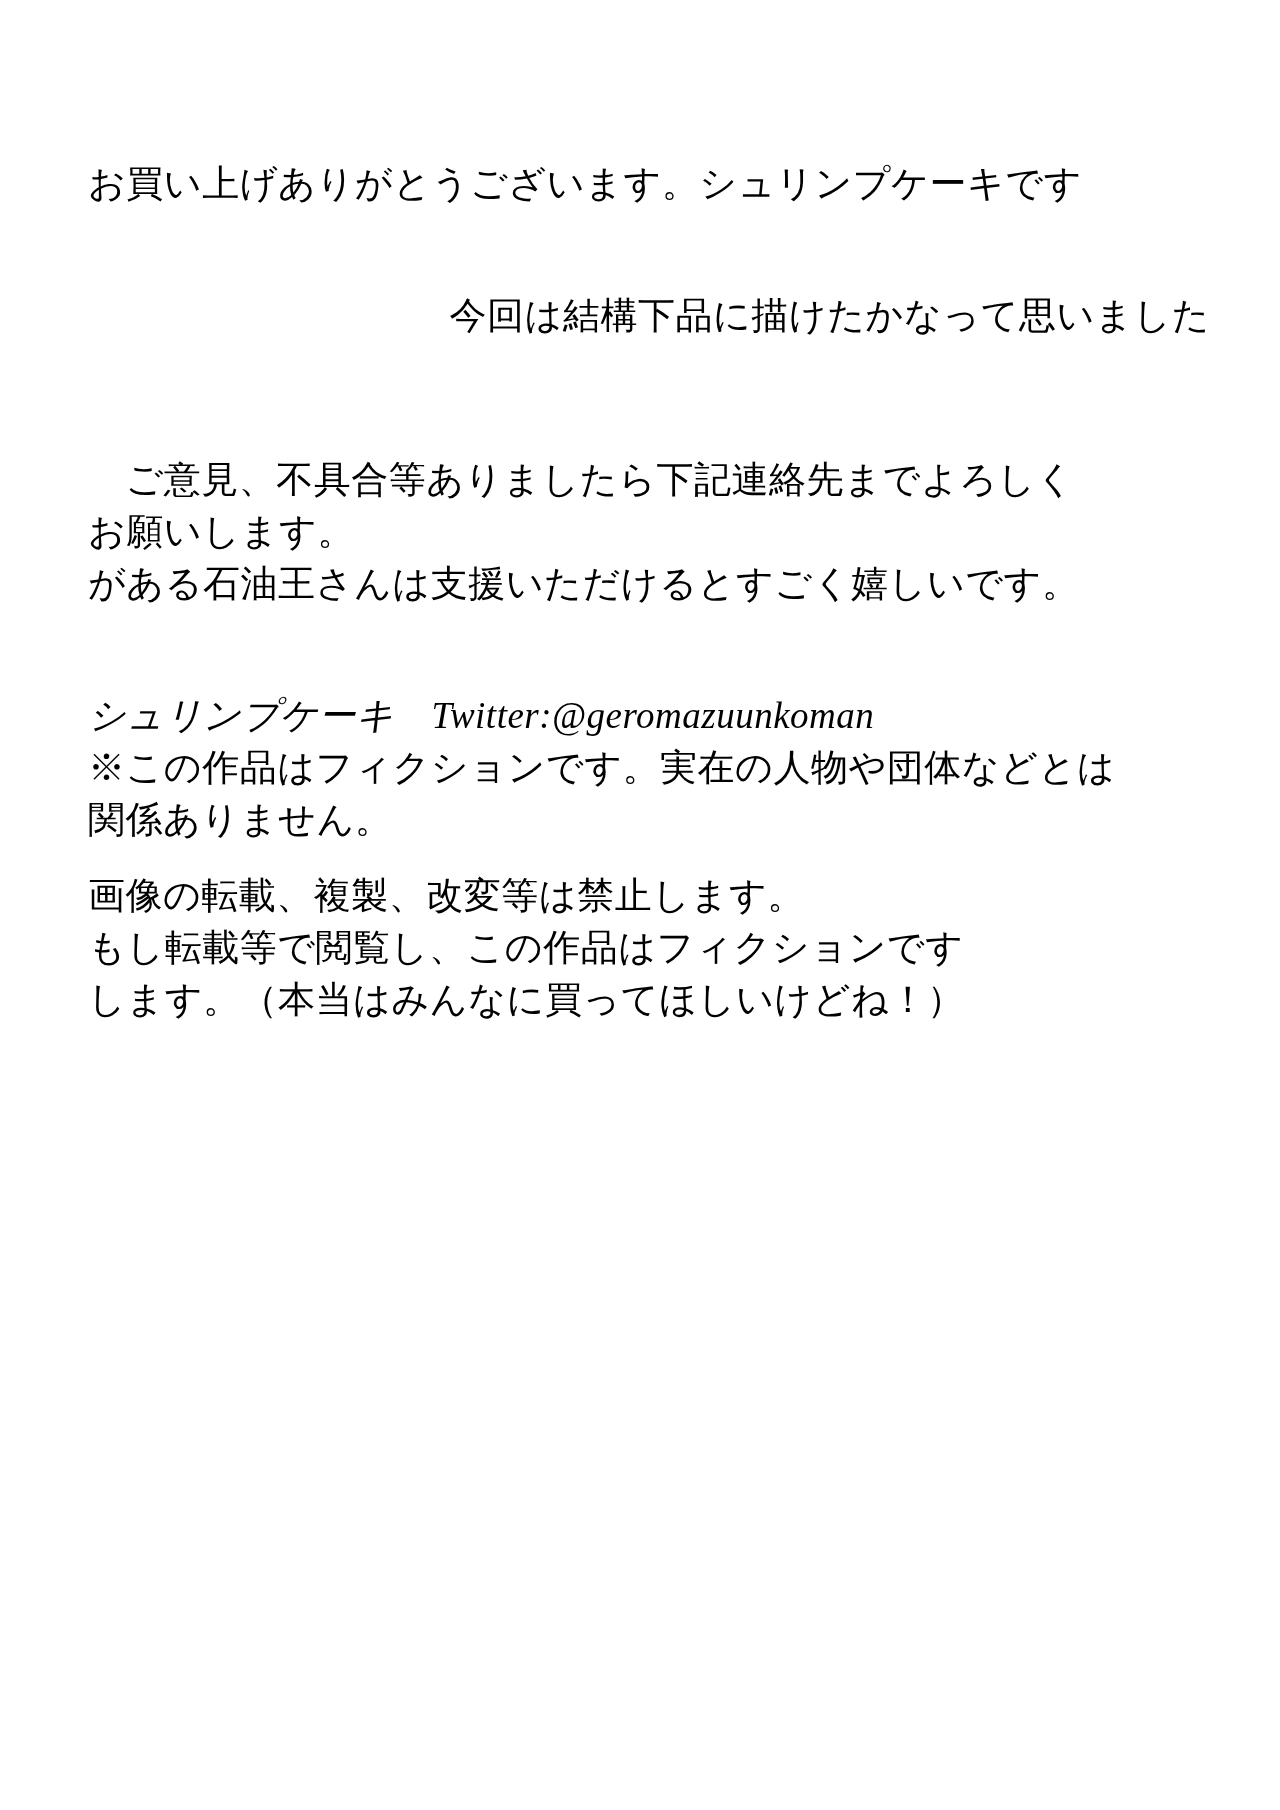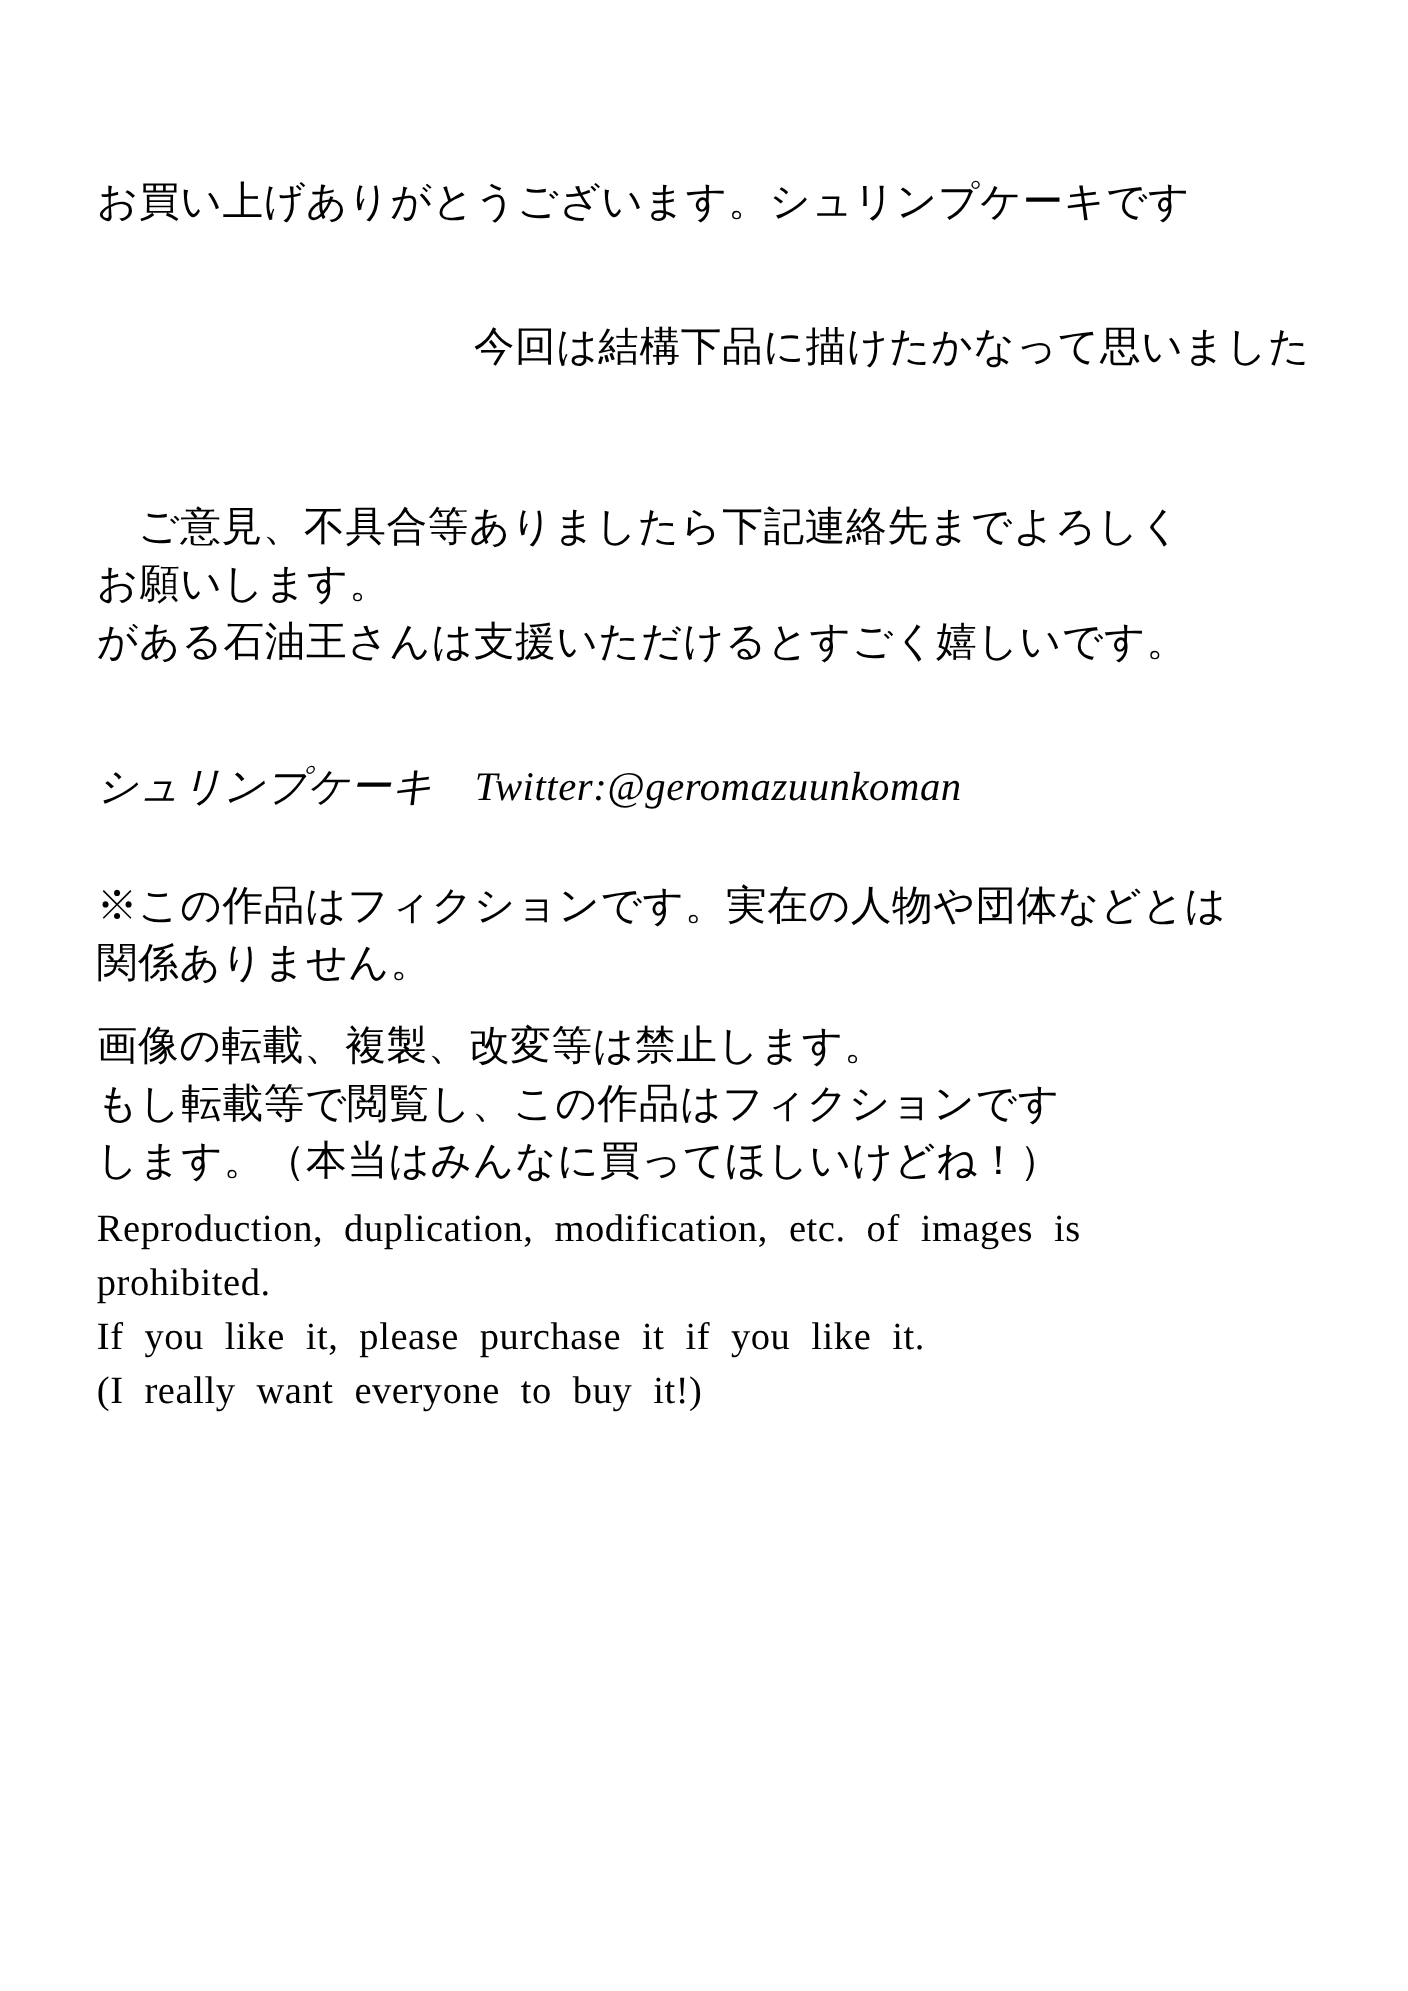--- a/index.html
+++ b/index.html
@@ -11,35 +11,35 @@
     width: 1280px;
     height: 1810px;
     overflow: hidden;
     color: #000000;
     font-family: "Liberation Serif", "DejaVu Serif", serif;
   }
   .page {
     box-sizing: border-box;
     width: 1280px;
     height: 1810px;
-    padding: 158px 89px 0 88px;
+    padding: 158px 70px 0 88px;
   }
   .para {
     margin: 0;
   }
   .line {
     white-space: pre-wrap;
     font-size: 37px;
     line-height: 52px;
     letter-spacing: 0.5px;
   }
   .para-reflection { margin-top: 80px; text-align: right; }
   .para-contact    { margin-top: 112px; }
   .para-signature  { margin-top: 80px; font-style: italic; }
-  .para-fiction    { margin-top: 56px; }
+  .para-fiction    { }
   .para-prohibit-ja{ margin-top: 24px; }
   .para-prohibit-en{ margin-top: 10px; }
   .para-prohibit-en .line {
     font-size: 35px;
     line-height: 49px;
     word-spacing: 0.28em;
     letter-spacing: 0.5px;
   }
 </style>
 </head>
@@ -69,20 +69,14 @@
     <div class="line">※この作品はフィクションです。実在の人物や団体などとは</div>
     <div class="line">関係ありません。</div>
   </div>
 
   <div class="para para-prohibit-ja">
     <div class="line">画像の転載、複製、改変等は禁止します。</div>
     <div class="line">もし転載等で閲覧し、この作品はフィクションです</div>
     <div class="line">します。（本当はみんなに買ってほしいけどね！）</div>
   </div>
 
-  <div class="para para-prohibit-en">
-    <div class="line">Reproduction, duplication, modification, etc. of images is</div>
-    <div class="line">prohibited.</div>
-    <div class="line">If you like it, please purchase it if you like it.</div>
-    <div class="line">(I really want everyone to buy it!)</div>
-  </div>
 
 </div>
 
 </body></html>

